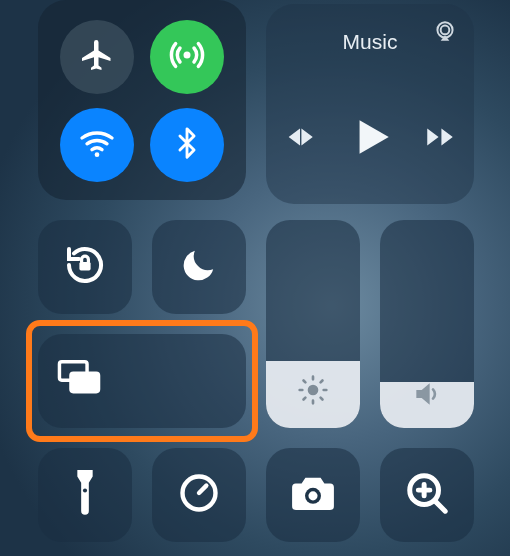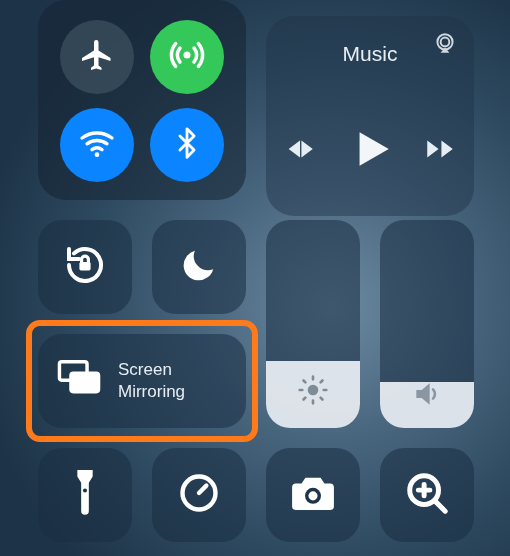--- a/index.html
+++ b/index.html
@@ -79,21 +79,21 @@
             <circle cx="12" cy="19" r="1.4" fill="#fff" stroke="none"></circle>
           </svg></span>
     </div>
     <div class="circ blue" style="left:112px; top:108px;">
       <span><svg width="34" height="34" viewBox="0 0 24 24" fill="none" stroke="#fff" stroke-width="2" stroke-linecap="round" stroke-linejoin="round">
             <path d="M7 7l10 10-5 5V2l5 5L7 17"></path>
           </svg></span>
     </div>
   </div>
 
-  <div class="panel clear" style="left:266px; top:16px; width:208px; height:200px;">
+  <div class="panel clear" style="left:266px; top:4px; width:208px; height:200px;">
     <span style="position:absolute; right:16px; top:14px;">
       <svg width="26" height="26" viewBox="0 0 24 24" fill="none" stroke="#cfd8e0" stroke-width="1.8">
           <circle cx="12" cy="11" r="7"></circle>
           <circle cx="12" cy="11" r="4"></circle>
           <path d="M8 21l4-5 4 5z" fill="#cfd8e0" stroke="none"></path>
         </svg>
     </span>
     <div class="music-title">Music</div>
     <div style="position:absolute; left:0; right:0; top:108px; display:flex; align-items:center; justify-content:center; gap:28px;">
       <span><svg width="34" height="34" viewBox="0 0 24 24" fill="#e6edf3">
@@ -131,24 +131,20 @@
       </div>
   </div>
 
   <div class="tile" style="left:38px; top:334px; width:208px; height:94px; display:flex; align-items:center; gap:16px; padding:0 18px;">
     <span>
       <svg width="46" height="40" viewBox="0 0 40 34" fill="none" stroke="#fff" stroke-width="3" stroke-linejoin="round">
           <rect x="3" y="2" width="24" height="16" rx="2"></rect>
           <rect x="13" y="12" width="24" height="16" rx="2" fill="#fff" stroke="#fff"></rect>
         </svg>
     </span>
-    <div class="label">
-      <div>Screen</div>
-      <div>Mirroring</div>
-    </div>
   </div>
   <div class="hl" style="left: 26px; top: 320px; width: 232px; height: 122px; border-color: rgb(255, 122, 26);"></div>
 
   <div class="slider" style="left:266px; top:220px; height:208px;">
     <div class="fill" style="height:32%;"></div>
     <div class="knob-icon" style="bottom:6px;">
         <span>
       <svg width="32" height="32" viewBox="0 0 24 24" fill="none" stroke="#7f8c97" stroke-width="2" stroke-linecap="round">
             <circle cx="12" cy="12" r="4" fill="#7f8c97" stroke="none"></circle>
             <path d="M12 2v2M12 20v2M2 12h2M20 12h2M4.9 4.9l1.4 1.4M17.7 17.7l1.4 1.4M4.9 19.1l1.4-1.4M17.7 6.3l1.4-1.4"></path>

